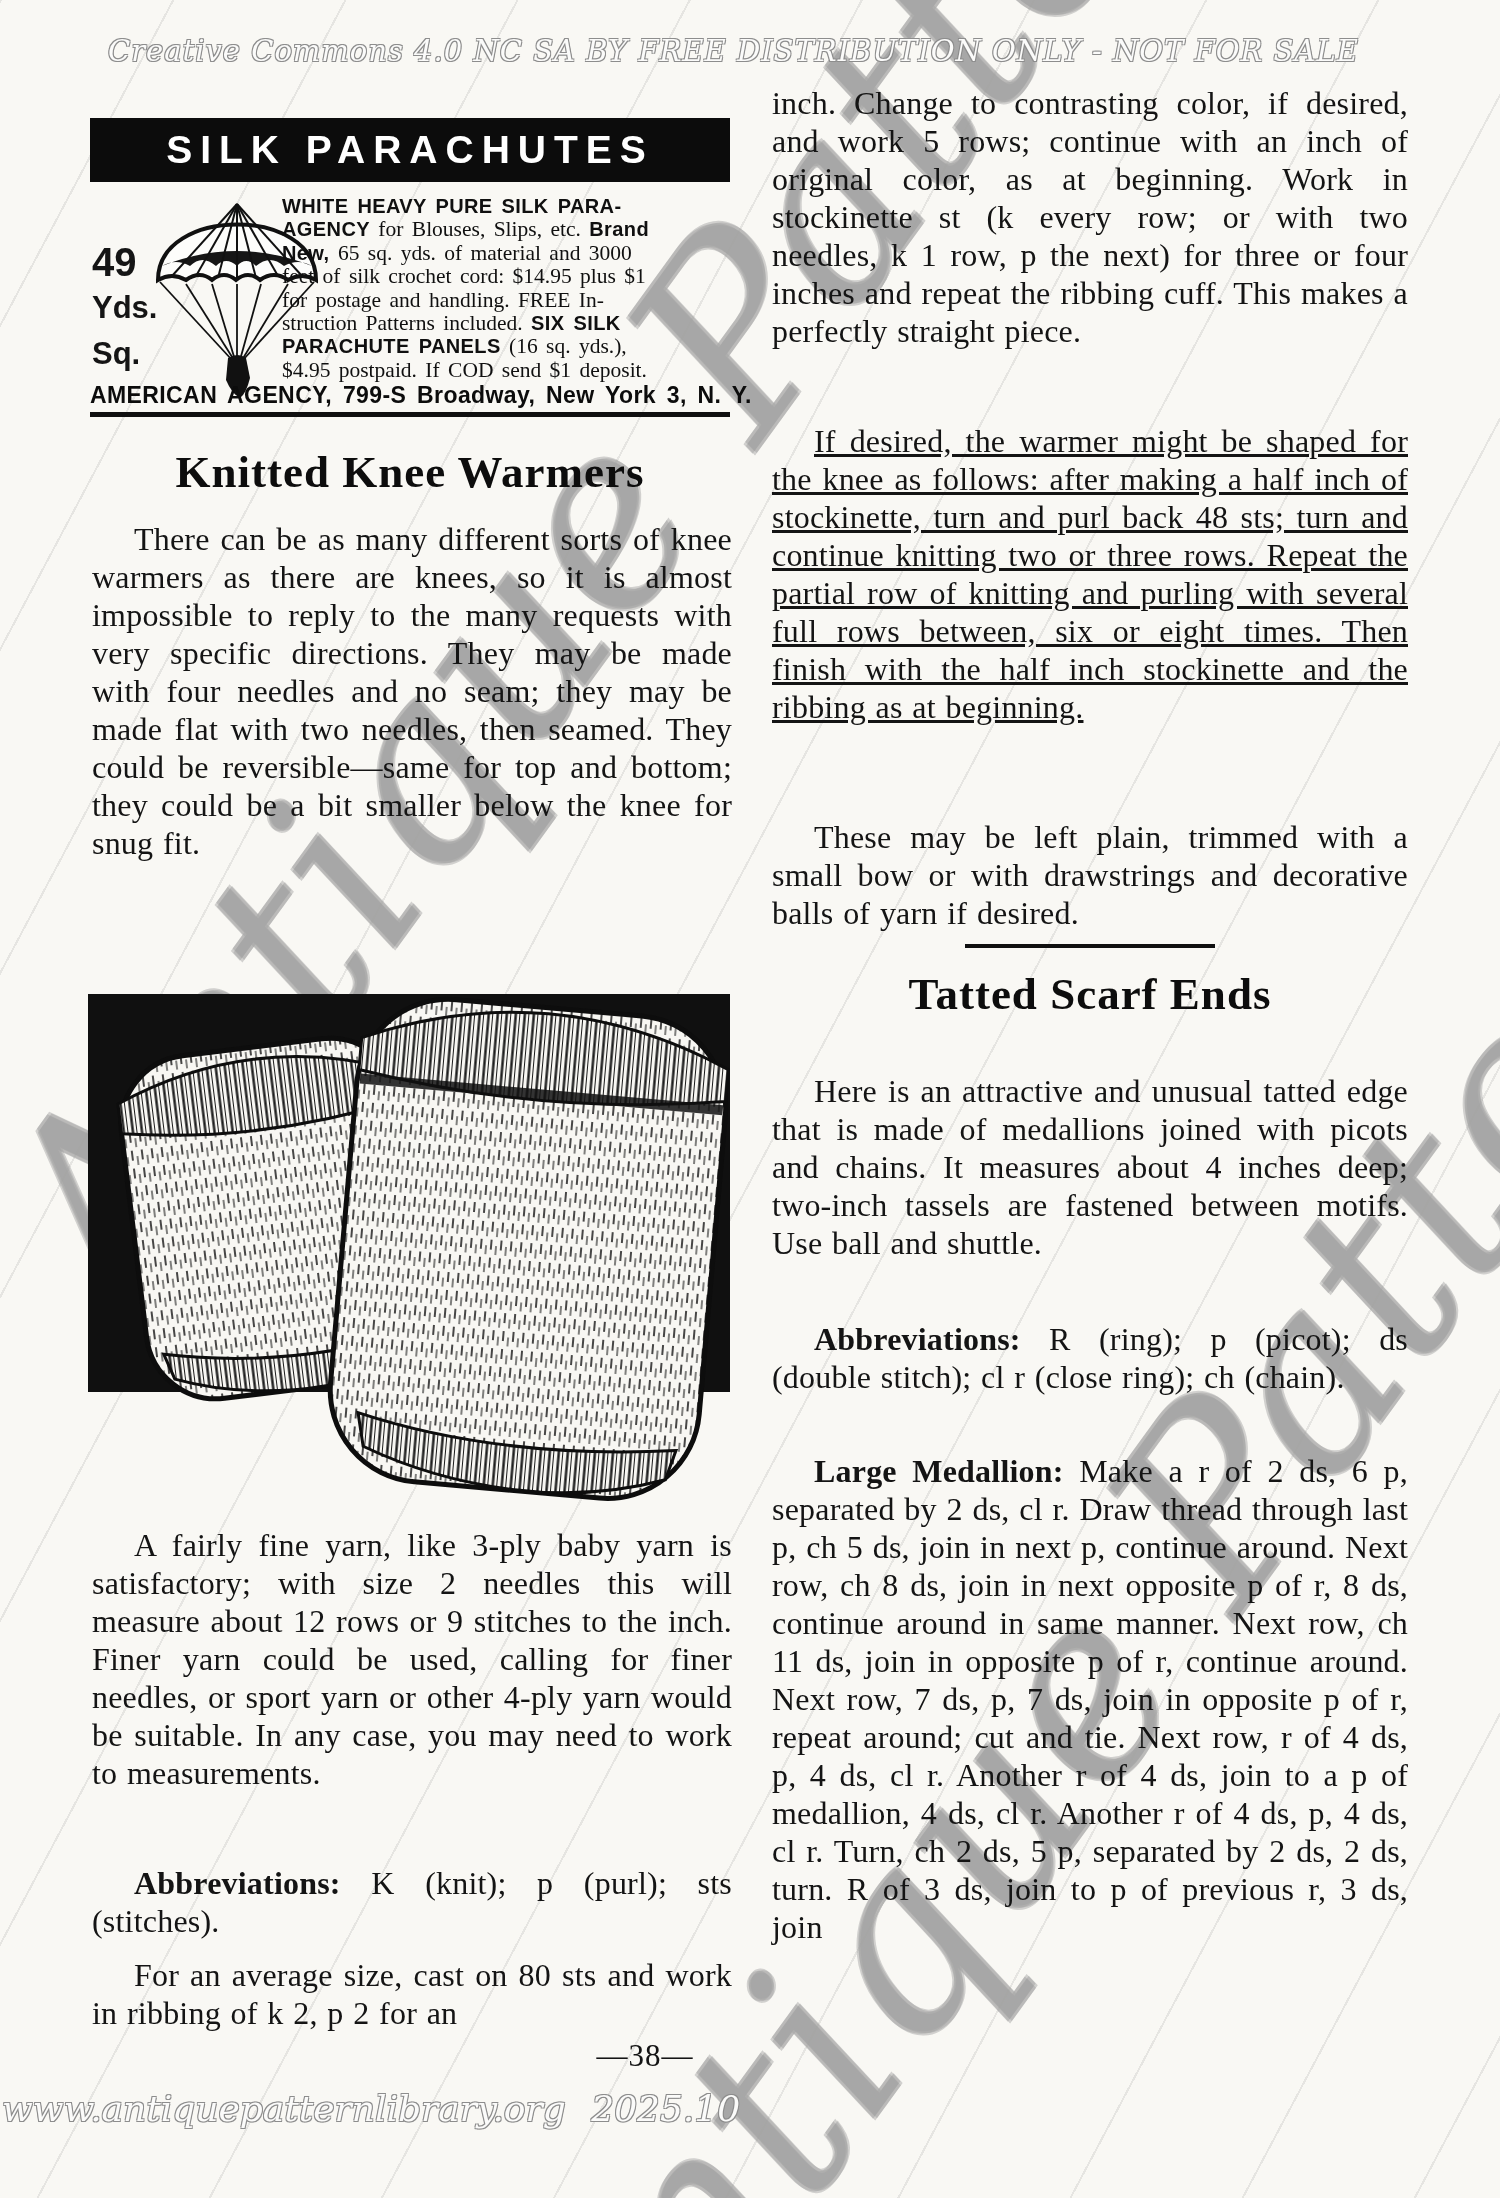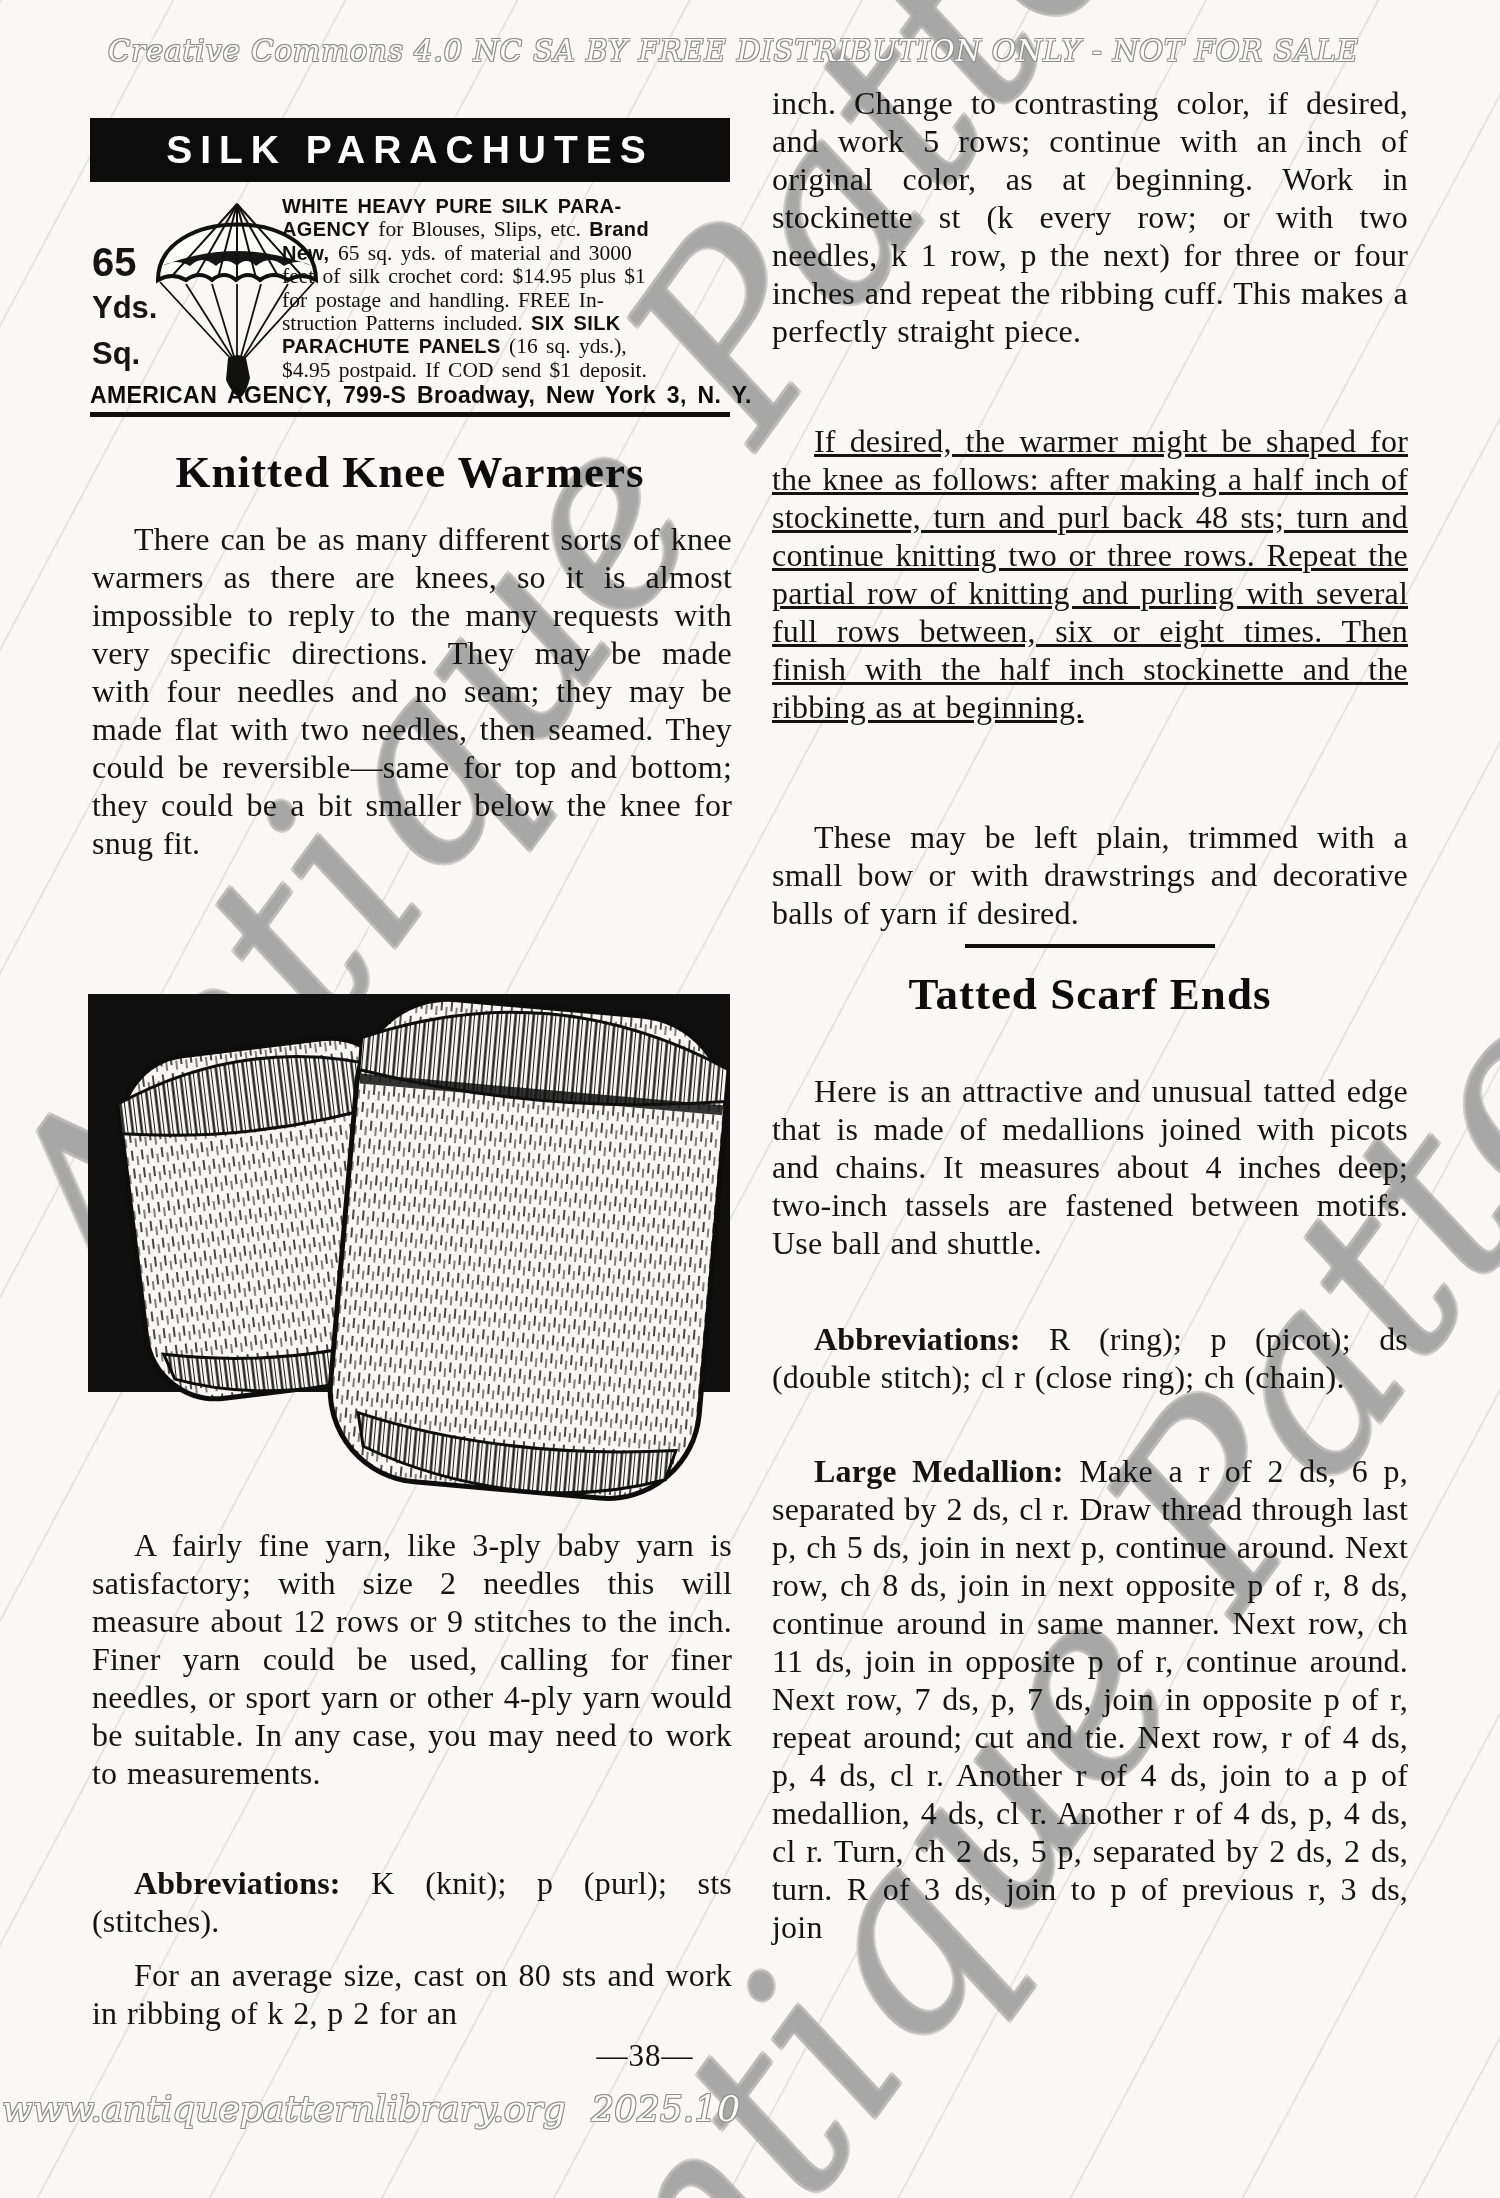--- a/index.html
+++ b/index.html
@@ -105,21 +105,21 @@
 <div class="page">
 
   <div class="ghost ghost1">Antique Pattern Library</div>
   <div class="ghost ghost2">Antique Pattern Library</div>
 
   <div class="cc-header outline-text">Creative Commons 4.0 NC SA BY FREE DISTRIBUTION ONLY - NOT FOR SALE</div>
 
   <div class="ad-box">
     <div class="ad-banner">SILK PARACHUTES</div>
 
-    <div class="ad-badge n65">65</div>
+    <div class="ad-badge n65">49</div>
     <div class="ad-badge yds">Yds.</div>
     <div class="ad-badge sq">Sq.</div>
 
     <svg class="parachute" width="178" height="208" viewBox="0 0 178 208">
       <path d="M10,88 C10,14 168,14 168,88 Q154,80 140,88 Q126,78 112,88 Q100,78 88,88 Q76,78 64,88 Q52,78 38,88 Q24,80 10,88 Z" fill="#fdfdfb" stroke="#111" stroke-width="4"></path>
       <path d="M10,88 C10,14 168,14 168,88 Q154,80 140,88 Q126,78 112,88 Q100,78 88,88 Q76,78 64,88 Q52,78 38,88 Q24,80 10,88 Z" fill="none" stroke="#111" stroke-width="2"></path>
       <path d="M14,74 Q89,44 164,74 Q150,66 136,74 Q122,62 108,74 Q98,64 89,74 Q78,64 68,74 Q54,62 42,74 Q28,66 14,74 Z" fill="#161616"></path>
       <g stroke="#111" stroke-width="2">
         <line x1="89" y1="12" x2="24" y2="84"></line>
           <line x1="89" y1="12" x2="48" y2="84"></line>

